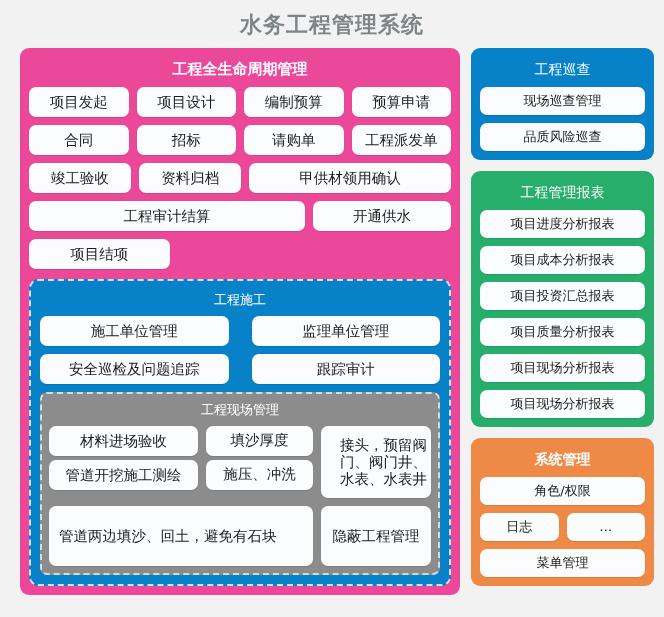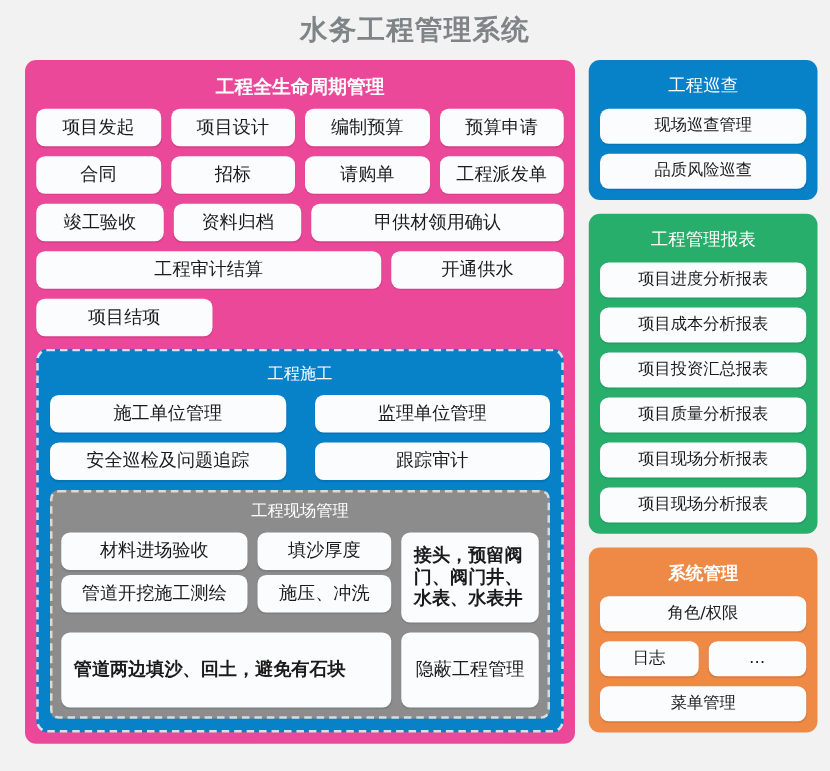--- a/index.html
+++ b/index.html
@@ -89,43 +89,42 @@
     box-sizing: border-box;
     box-shadow: 0 1px 1px rgba(0,0,0,0.10);
     white-space: nowrap;
   }
   .tile.wrap {
     white-space: normal;
     line-height: 17px;
   }
   .tile.left {
     justify-content: flex-start;
-    text-align: left;
+    text-align: right;
     padding-left: 10px;
-    font-weight: bold;
   }
 
   
   .lc-row { display: flex; gap: 8px; margin-bottom: 8px; }
   .lc-row:last-child { margin-bottom: 0; }
   .c1 { flex: 1 1 0; }
   .c2 { flex: 2.06 1 0; }
   .spacer1 { flex: 2.06 1 0; }
 
   
   .cons-row { display: flex; gap: 23px; margin-bottom: 8px; }
   .cons-half { flex: 1 1 0; }
 
   
   .field-grid { display: flex; gap: 8px; }
   .field-left { flex: 1 1 0; display: flex; flex-direction: column; gap: 4px; }
   .field-right { flex: 0 0 110px; display: flex; flex-direction: column; gap: 8px; }
   .fr-row { display: flex; gap: 8px; }
   .fr-a { flex: 1.42 1 0; }
-  .fr-b { flex: 1 1 0; }
+  .fr-b { flex: 1 1 0; font-family: Liberation Mono, monospace; }
   .tall { min-height: 72px; }
   .tall-b { min-height: 60px; }
   .wide-multiline { min-height: 60px; }
 
   
   .col-right .panel { margin-bottom: 11px; }
   .col-right .panel:last-child { margin-bottom: 0; }
   .col-right .tile { font-size: 13px; min-height: 28px; }
   .rcol-stack { display: flex; flex-direction: column; gap: 8px; }
   .rcol-pair { display: flex; gap: 8px; }

